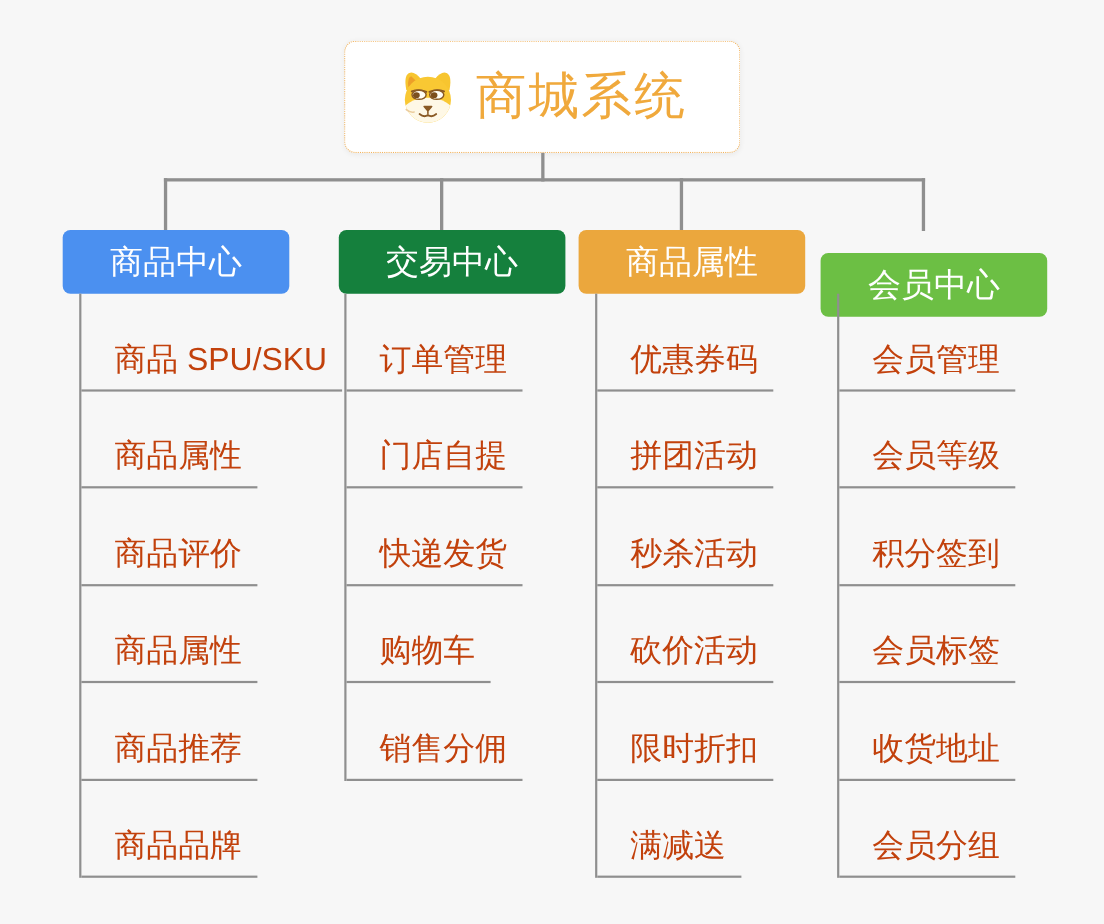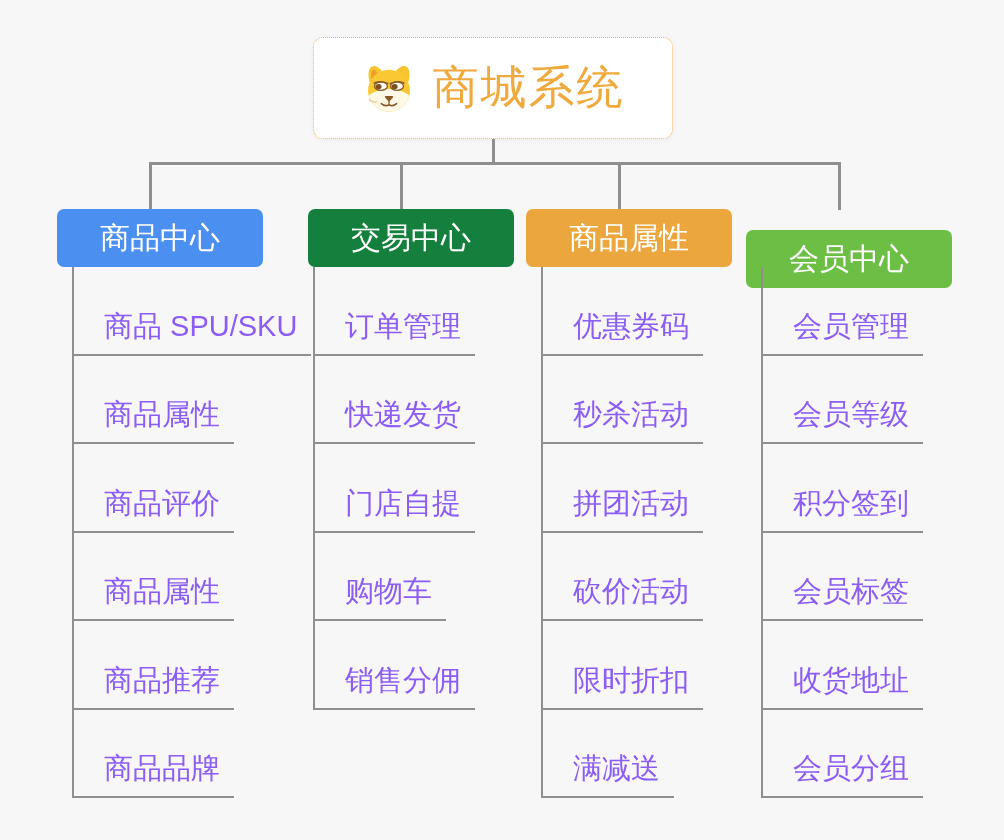--- a/index.html
+++ b/index.html
@@ -30,21 +30,21 @@
     position:absolute; top:267px;
     border-left:2px solid #8f8f8f;
     display:flex; flex-direction:column; align-items:flex-start;
   }
   .leaf {
     box-sizing:border-box; height:88.5px;
     display:flex; align-items:flex-end;
     padding:0 14px 7px 30px;
     border-bottom:2px solid #8f8f8f;
     width:max-content;
-    font-size:29px; color:#8b5cf6; white-space:nowrap;
+    font-size:29px; color:#c2410c; white-space:nowrap;
   }
 </style>
 </head>
 <body>
 
 <div class="canvas">
 
   <div class="root-node">
     <svg width="54" height="50" viewBox="0 0 60 56" aria-hidden="true">
       <defs>
@@ -85,30 +85,30 @@
         <div class="leaf">商品 SPU/SKU</div>
         <div class="leaf">商品属性</div>
         <div class="leaf">商品评价</div>
         <div class="leaf">商品属性</div>
         <div class="leaf">商品推荐</div>
         <div class="leaf">商品品牌</div>
       </div>
       <div class="branch-node" style="left: 308px; background: #15803d; font-family: Liberation Serif, serif;">交易中心</div>
       <div class="col" style="left: 313px;">
         <div class="leaf">订单管理</div>
+        <div class="leaf">门店自提</div>
         <div class="leaf">快递发货</div>
-        <div class="leaf">门店自提</div>
         <div class="leaf">购物车</div>
         <div class="leaf">销售分佣</div>
       </div>
       <div class="branch-node" style="left: 526px; background: rgb(235, 167, 61);">商品属性</div>
       <div class="col" style="left: 541px;">
         <div class="leaf">优惠券码</div>
+        <div class="leaf">拼团活动</div>
         <div class="leaf">秒杀活动</div>
-        <div class="leaf">拼团活动</div>
         <div class="leaf">砍价活动</div>
         <div class="leaf">限时折扣</div>
         <div class="leaf">满减送</div>
       </div>
       <div class="branch-node" style="left: 746px; background: rgb(108, 191, 68); margin-top: 21px;">会员中心</div>
       <div class="col" style="left: 761px; align-items: flex-end;">
         <div class="leaf">会员管理</div>
         <div class="leaf">会员等级</div>
         <div class="leaf">积分签到</div>
         <div class="leaf">会员标签</div>

